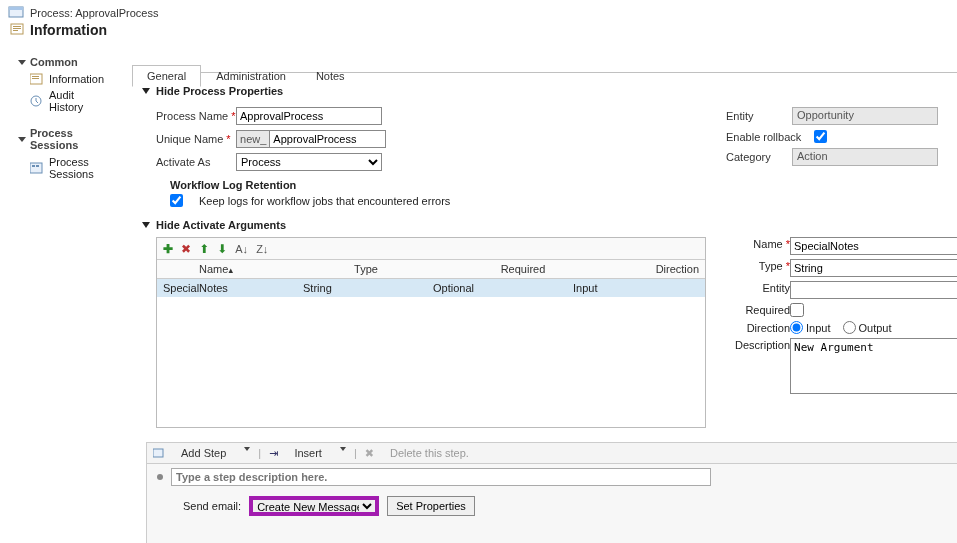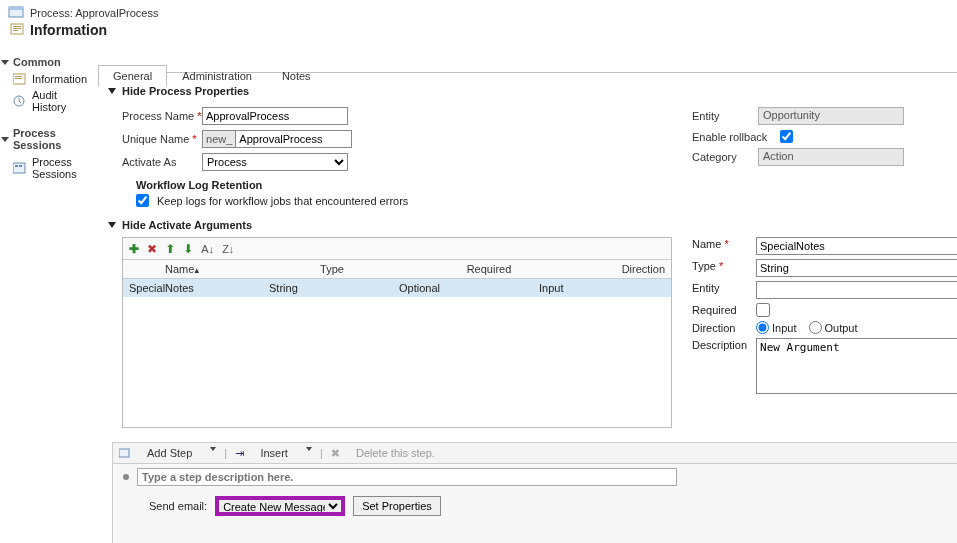--- a/index.html
+++ b/index.html
@@ -6,21 +6,21 @@
 body { font-family: "Segoe UI", Tahoma, sans-serif; font-size: 11px; color: #222; background: #fff; width: 957px; height: 543px; overflow: hidden; position: relative; }
 
 .header { padding: 6px 25px 4px 8px; display: flex; align-items: center; gap: 6px; }
 .header-icon { width: 16px; height: 14px; display: inline-block; }
 .header-text { display: flex; flex-direction: column; }
 .header-sub { font-size: 11px; color: #333; }
 .header-title-row { display: flex; align-items: center; gap: 4px; margin-top: 2px; }
 .header-title { font-size: 14px; font-weight: bold; color: #222; }
 
 .main-wrap { display: flex; position: absolute; top: 46px; bottom: 0; left: 0; right: 0; }
-.sidebar { width: 134px; border-right: none; padding: 4px 1px; font-size: 11px; }
+.sidebar { width: 134px; border-right: none; padding: 4px 18px; font-size: 11px; }
 .side-group-hdr { display: flex; align-items: center; gap: 4px; font-weight: bold; color: #444; margin: 6px 0 3px 0; }
 .side-caret { width: 0; height: 0; border-left: 4px solid transparent; border-right: 4px solid transparent; border-top: 5px solid #444; display: inline-block; }
 .side-item { display: flex; align-items: center; gap: 5px; padding: 2px 0 2px 12px; color: #1a1a1a; cursor: pointer; }
 .side-item svg { flex-shrink: 0; }
 
 .content { flex: 1; padding: 4px 0 0 10px; display: flex; flex-direction: column; }
 
 .tabs { display: flex; border-bottom: 1px solid #c0c0c0; font-size: 11px; }
 .tab { padding: 4px 14px; border: 1px solid transparent; border-bottom: none; cursor: pointer; color: #333; position: relative; top: 15px; }
 .tab.active { background: #fff; border-color: #c0c0c0; border-bottom: 1px solid #fff; }
@@ -36,39 +36,39 @@
 .form-label .req { color: #c00; }
 .form-input { width: 146px; height: 18px; border: 1px solid #888; font-size: 11px; padding: 0 3px; }
 .prefix-wrap { display: flex; align-items: center; width: 150px; border: 1px solid #888; height: 18px; overflow: hidden; }
 .prefix-box { background: #e8e8e8; border-right: 1px solid #888; font-size: 11px; padding: 0 3px; height: 100%; display: flex; align-items: center; color:#555;}
 .prefix-input { border: none; font-size: 11px; padding: 0 3px; flex: 1; height: 100%; }
 .form-select { width: 146px; height: 18px; border: 1px solid #888; font-size: 11px; background: #fff; }
 .readonly-field { width: 146px; height: 18px; border: 1px solid #b0b0b0; background: #e8e8e8; font-size: 11px; padding: 1px 4px; color: #555; }
 
 .wf-log { margin: 8px 10px 0 14px; }
 .wf-log-title { font-weight: bold; font-size: 11px; margin-bottom: 3px; }
-.wf-log-row { display: flex; align-items: center; gap: 8px; font-size: 11px; }
+.wf-log-row { display: flex; align-items: center; gap: 16px; font-size: 11px; }
 
 .args-area { display: flex; gap: 20px; margin: 6px 10px 0 14px; }
 .args-left { width: 550px; border: 1px solid #bbb; }
 .args-toolbar { background: #f9f9f9; border-bottom: 1px solid #ccc; padding: 3px 6px; display: flex; gap: 8px; align-items: center; height: 22px; }
 .args-toolbar span { cursor: pointer; font-size: 12px; }
 .args-header { display: flex; border-bottom: 1px solid #ccc; background: #fafafa; font-size: 11px; }
 .args-header div { padding: 3px 6px; color: #333; margin-left: 36px; }
 .args-col-name { width: 140px; }
 .args-col-type { width: 130px; }
 .args-col-req { width: 140px; }
 .args-col-dir { flex: 1; }
 .args-row { display: flex; font-size: 11px; background: #d6e8f5; }
 .args-row div { padding: 3px 6px; }
 .args-body { height: 148px; background: #fff; }
 
 .args-right { flex: 1; padding-right: 0; }
 .ar-row { display: flex; align-items: flex-start; margin-bottom: 4px; font-size: 11px; }
-.ar-label { width: 64px; padding-top: 1px; }
+.ar-label { width: 64px; padding-top: 1px; text-align: right; }
 .ar-input { width: 220px; height: 18px; border: 1px solid #888; font-size: 11px; padding: 0 3px; }
 .ar-checkbox { width: 14px; height: 14px; border: 1px solid #888; }
 .ar-textarea { width: 220px; height: 56px; border: 1px solid #888; font-size: 11px; padding: 2px 3px; resize: none; }
 .radio-grp { display: flex; align-items: center; gap: 12px; }
 .radio-grp label { display: flex; align-items: center; gap: 3px; }
 
 .steps-area { margin: 14px 10px 0 14px; }
 .steps-toolbar { background: #f4f4f4; border: 1px solid #ccc; padding: 3px 6px; display: flex; align-items: center; gap: 6px; font-size: 11px; height: 22px; }
 .steps-toolbar .sep { color: #aaa; margin: 0 2px; }
 .steps-toolbar .add-btn { display: flex; align-items: flex-start; gap: 16px; cursor: pointer; color: #333; }

